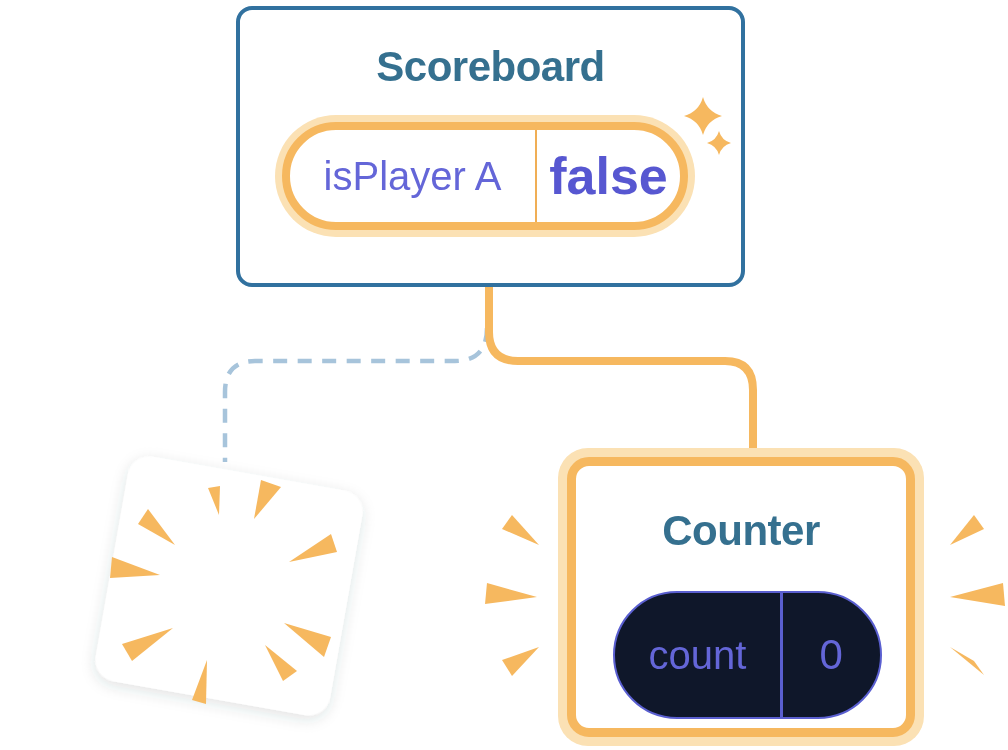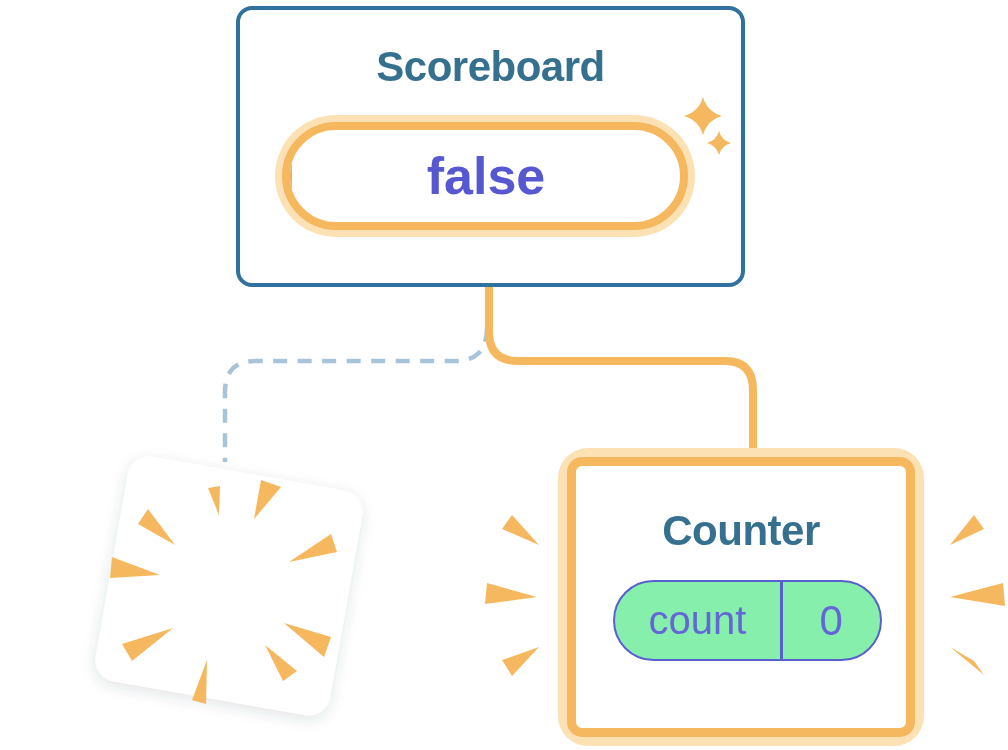--- a/index.html
+++ b/index.html
@@ -56,27 +56,27 @@
   }
 
   
   .counter-wrap{
     position:absolute;left:558px;top:448px;width:366px;height:298px;
     box-sizing:border-box;background:var(--orange-light);
     border-radius:30px;padding:9px;z-index:1;
   }
   .counter-card{
     position:relative;width:100%;height:100%;box-sizing:border-box;
-    background:#fff;border:9px solid var(--orange);border-radius:15px;
+    background:#fff;border:9px solid var(--orange);border-radius:22px;
   }
   .counter-card .card-title{top:44px;}
   .cnt-pill{
-    position:absolute;left:37px;top:114px;width:269px;height:81px;
+    position:absolute;left:37px;top:125px;width:269px;height:128px;
     box-sizing:border-box;border:2.5px solid var(--purple-stroke);
-    border-radius:999px;display:flex;overflow:hidden;background:#86efac;
+    border-radius:999px;display:flex;overflow:hidden;background:#0f172a;
   }
   .cnt-key{
     width:165px;display:flex;align-items:center;justify-content:center;
     font-size:40px;color:var(--purple);
   }
   .cnt-div{width:2.5px;background:var(--purple-stroke);}
   .cnt-val{
     flex:1;display:flex;align-items:center;justify-content:center;
     font-size:42px;color:var(--purple);
   }
@@ -92,20 +92,21 @@
 
   <svg class="layer under" viewBox="0 0 1008 750" aria-hidden="true">
     <path class="stroke-dash" d="M 487 328 Q 487 361 455 361 L 255 361 Q 225 361 225 392 L 225 462"></path>
     <path class="stroke-orange" d="M 489 285 L 489 332 Q 489 361 518 361 L 725 361 Q 753 361 753 390 L 753 462"></path>
   </svg>
 
   <div class="scoreboard">
     <div class="card-title">Scoreboard</div>
     <div class="sb-pill-outer">
       <div class="sb-pill-inner">
+        <div class="sb-key">isPlayer A</div>
         <div class="sb-div"></div>
         <div class="sb-val">false</div>
       </div>
     </div>
   </div>
 
   <div class="counter-wrap">
     <div class="counter-card">
       <div class="card-title">Counter</div>
       <div class="cnt-pill">

